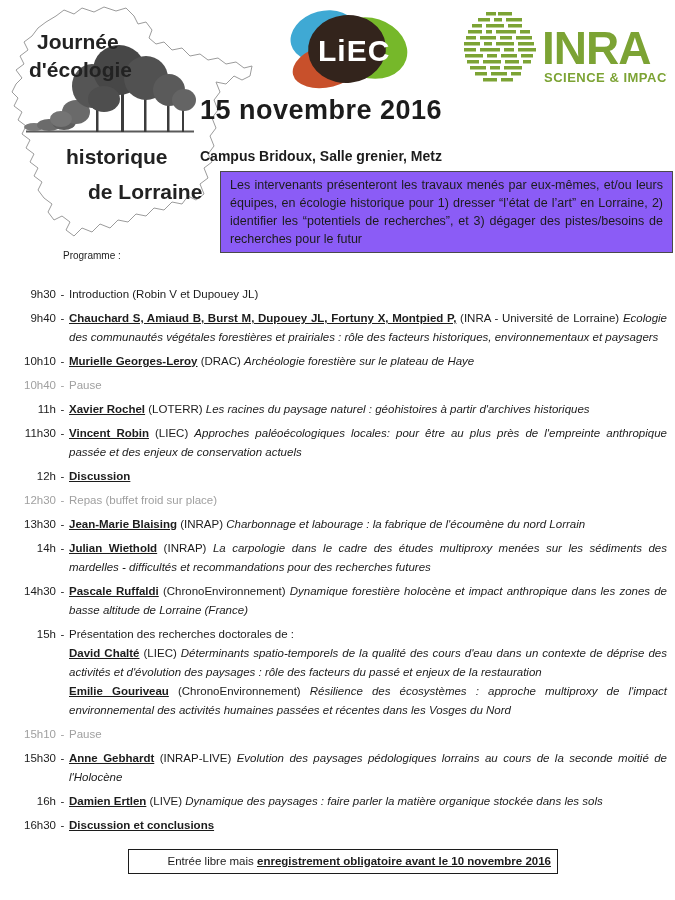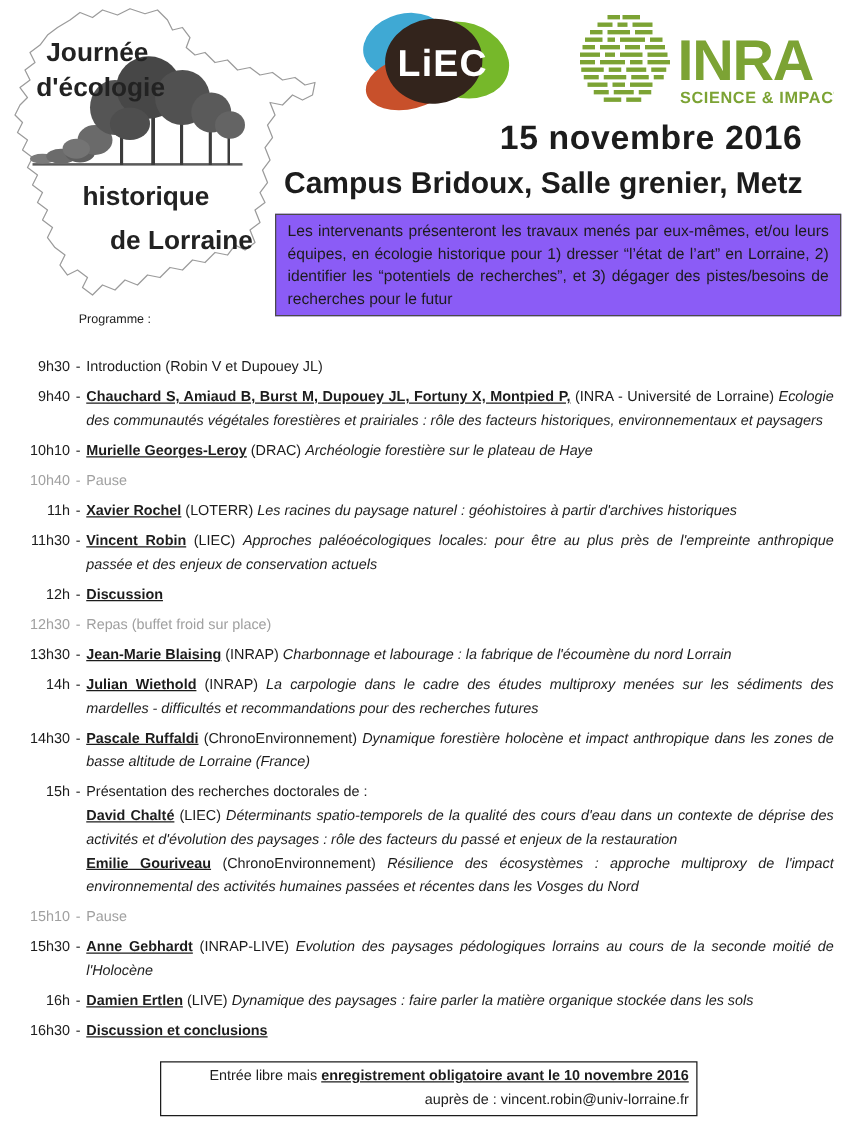--- a/index.html
+++ b/index.html
@@ -4,23 +4,23 @@
 <style>
   * { margin:0; padding:0; box-sizing:border-box; }
   html,body { background:#fff; }
   body { width:675px; height:900px; font-family:"Liberation Sans", sans-serif; color:#1c1c1c; }
   .page { position:relative; width:675px; height:900px; background:#fff; overflow:hidden;border-radius:21px; }
 
   .logo-map  { position:absolute; left:4px;  top:4px; }
   .logo-liec { position:absolute; left:288px; top:6px; }
   .logo-inra { position:absolute; left:460px; top:8px; }
 
-  .title-block { position:absolute; left:182px; top:95px; width:460px; text-align:right; }
+  .title-block { position:absolute; left:200px; top:95px; width:460px; text-align:left; }
   .title-date { font-size:27px; font-weight:bold; letter-spacing:.5px; }
-  .title-loc  { font-size:24px; font-weight:bold; margin-top:7px; }
+  .title-loc  { font-size:14px; font-weight:bold; margin-top:22px; }
 
   .intro-box {
     position:absolute; left:220px; top:171px; width:453px;
     background:#8b5cf6; border:1px solid #4a4a4a;
     padding:4px 9px; font-size:12.5px; line-height:18px; text-align:justify;
   }
 
   .program { position:absolute; left:10px; top:250px; width:659px; }
   .program-label { margin-left:53px; font-size:10px; margin-bottom:24px; }
   .entry { display:grid; grid-template-columns:46px 13px 1fr; margin-bottom:5px;
@@ -250,16 +250,15 @@
           <div class="sep">-</div>
           <div class="content">
             <div><span class="b">Discussion et conclusions</span></div>
           </div>
         </div>
       </div>
   </div>
 
   <div class="register-box" id="register-box">
       <div class="line"><span>Entrée libre mais </span><span class="b">enregistrement obligatoire avant le 10 novembre 2016</span></div>
-      <div class="line"><span>auprès de : vincent.robin@univ-lorraine.fr</span></div>
     </div>
 
 </div>
 
 </body></html>

